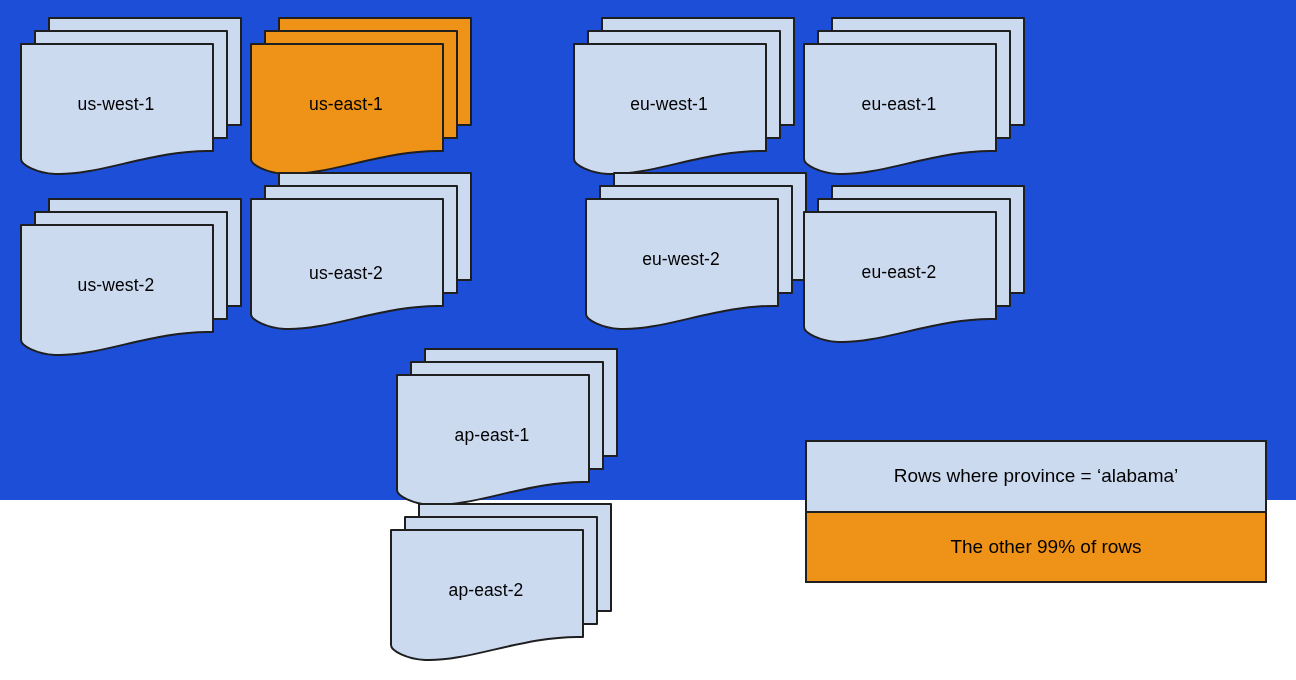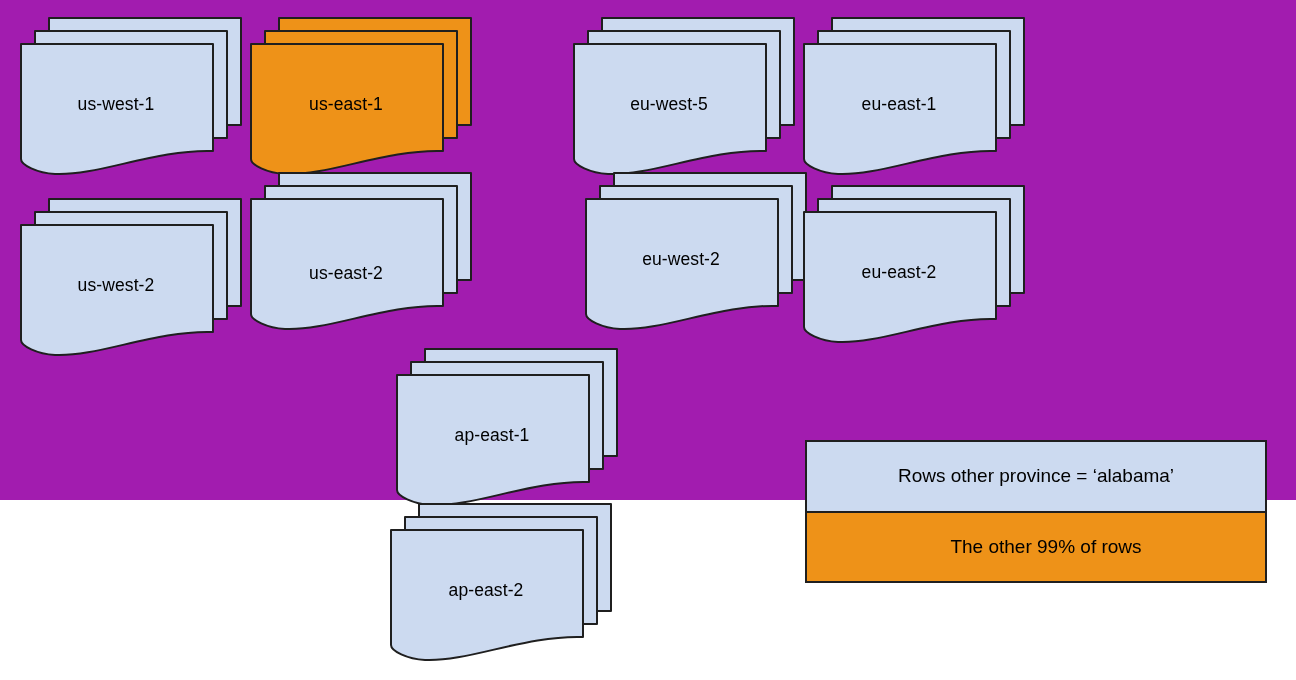--- a/index.html
+++ b/index.html
@@ -11,21 +11,21 @@
   body {
     font-family: "Liberation Sans", sans-serif;
     width: 1296px;
     height: 680px;
     overflow: hidden;
   }
   #canvas {
     position: relative;
     width: 1296px;
     height: 500px;
-    background: #a21caf;
+    background: #1d4ed8;
   }
   .doc-stack {
     position: absolute;
     width: 235px;
     height: 165px;
   }
   .doc-stack svg {
     position: absolute;
     left: 0;
     top: 0;
@@ -93,21 +93,21 @@
           <path d="M 1 27 L 193 27 L 193 134 C 135 132 79 159 35 157 C 17 156 1 148 1 142 Z" fill="#ee9218" stroke="#1f1f1f" stroke-width="2" stroke-linejoin="round"></path>
         </svg>
         <div class="doc-label" style="top: 77px;">us-east-1</div>
       </div>
       <div class="doc-stack" style="left: 573px; top: 17px;">
         <svg width="235" height="165">
           <path d="M 29 1 L 221 1 L 221 108 L 29 108 Z" fill="#ccdaf0" stroke="#1f1f1f" stroke-width="2" stroke-linejoin="round"></path>
           <path d="M 15 14 L 207 14 L 207 121 L 15 121 Z" fill="#ccdaf0" stroke="#1f1f1f" stroke-width="2" stroke-linejoin="round"></path>
           <path d="M 1 27 L 193 27 L 193 134 C 135 132 79 159 35 157 C 17 156 1 148 1 142 Z" fill="#ccdaf0" stroke="#1f1f1f" stroke-width="2" stroke-linejoin="round"></path>
         </svg>
-        <div class="doc-label" style="top: 77px;">eu-west-5</div>
+        <div class="doc-label" style="top: 77px;">eu-west-1</div>
       </div>
       <div class="doc-stack" style="left: 803px; top: 17px;">
         <svg width="235" height="165">
           <path d="M 29 1 L 221 1 L 221 108 L 29 108 Z" fill="#ccdaf0" stroke="#1f1f1f" stroke-width="2" stroke-linejoin="round"></path>
           <path d="M 15 14 L 207 14 L 207 121 L 15 121 Z" fill="#ccdaf0" stroke="#1f1f1f" stroke-width="2" stroke-linejoin="round"></path>
           <path d="M 1 27 L 193 27 L 193 134 C 135 132 79 159 35 157 C 17 156 1 148 1 142 Z" fill="#ccdaf0" stroke="#1f1f1f" stroke-width="2" stroke-linejoin="round"></path>
         </svg>
         <div class="doc-label" style="top: 77px;">eu-east-1</div>
       </div>
       <div class="doc-stack" style="left: 20px; top: 172px; margin-top: 26px;">
@@ -155,19 +155,19 @@
           <path d="M 29 1 L 221 1 L 221 108 L 29 108 Z" fill="#ccdaf0" stroke="#1f1f1f" stroke-width="2" stroke-linejoin="round"></path>
           <path d="M 15 14 L 207 14 L 207 121 L 15 121 Z" fill="#ccdaf0" stroke="#1f1f1f" stroke-width="2" stroke-linejoin="round"></path>
           <path d="M 1 27 L 193 27 L 193 134 C 135 132 79 159 35 157 C 17 156 1 148 1 142 Z" fill="#ccdaf0" stroke="#1f1f1f" stroke-width="2" stroke-linejoin="round"></path>
         </svg>
         <div class="doc-label" style="top: 77px;">ap-east-2</div>
       </div>
     </div>
 
   <div id="legend">
     <div class="legend-row top">
-      <span>Rows other province = ‘alabama’</span>
+      <span>Rows where province = ‘alabama’</span>
     </div>
     <div class="legend-row bottom">
       <span>The other 99% of rows</span>
     </div>
   </div>
 </div>
 
 </body></html>

